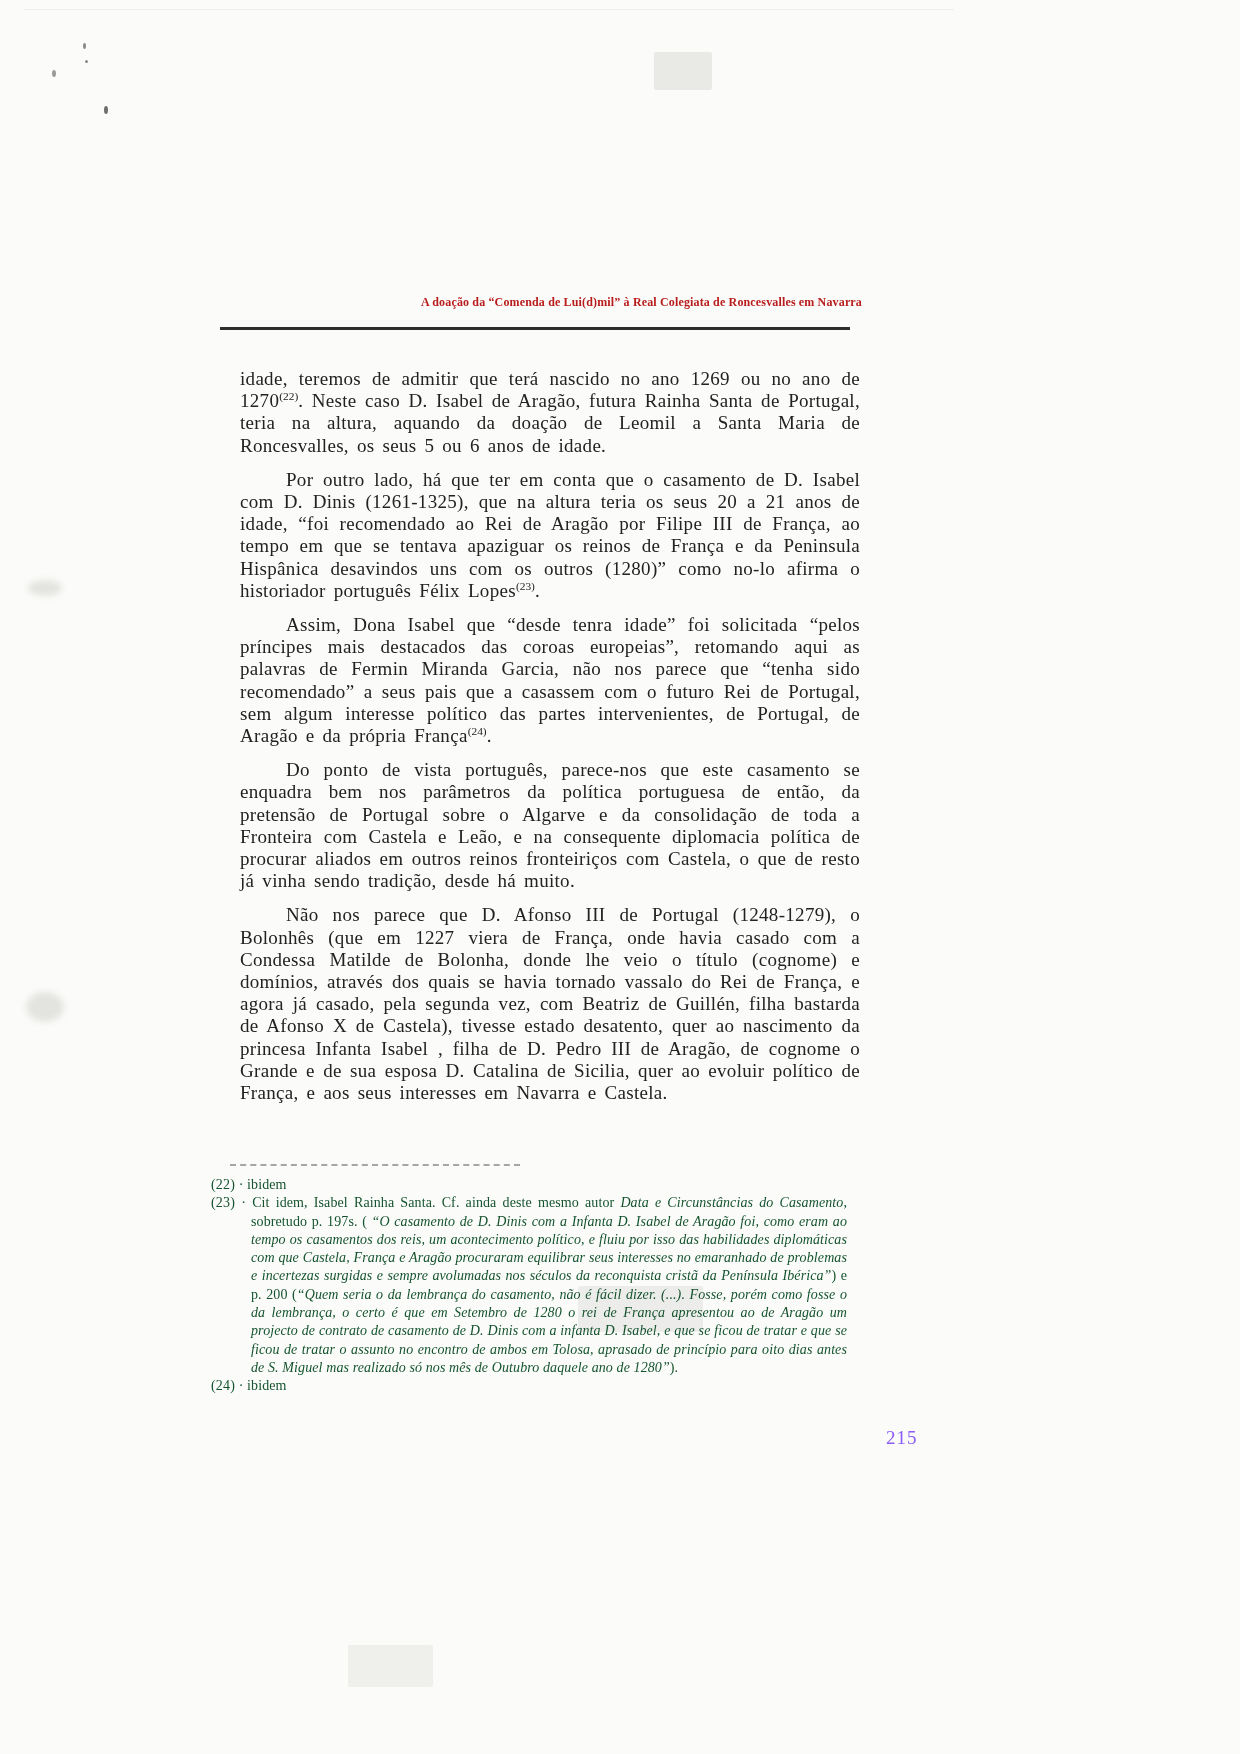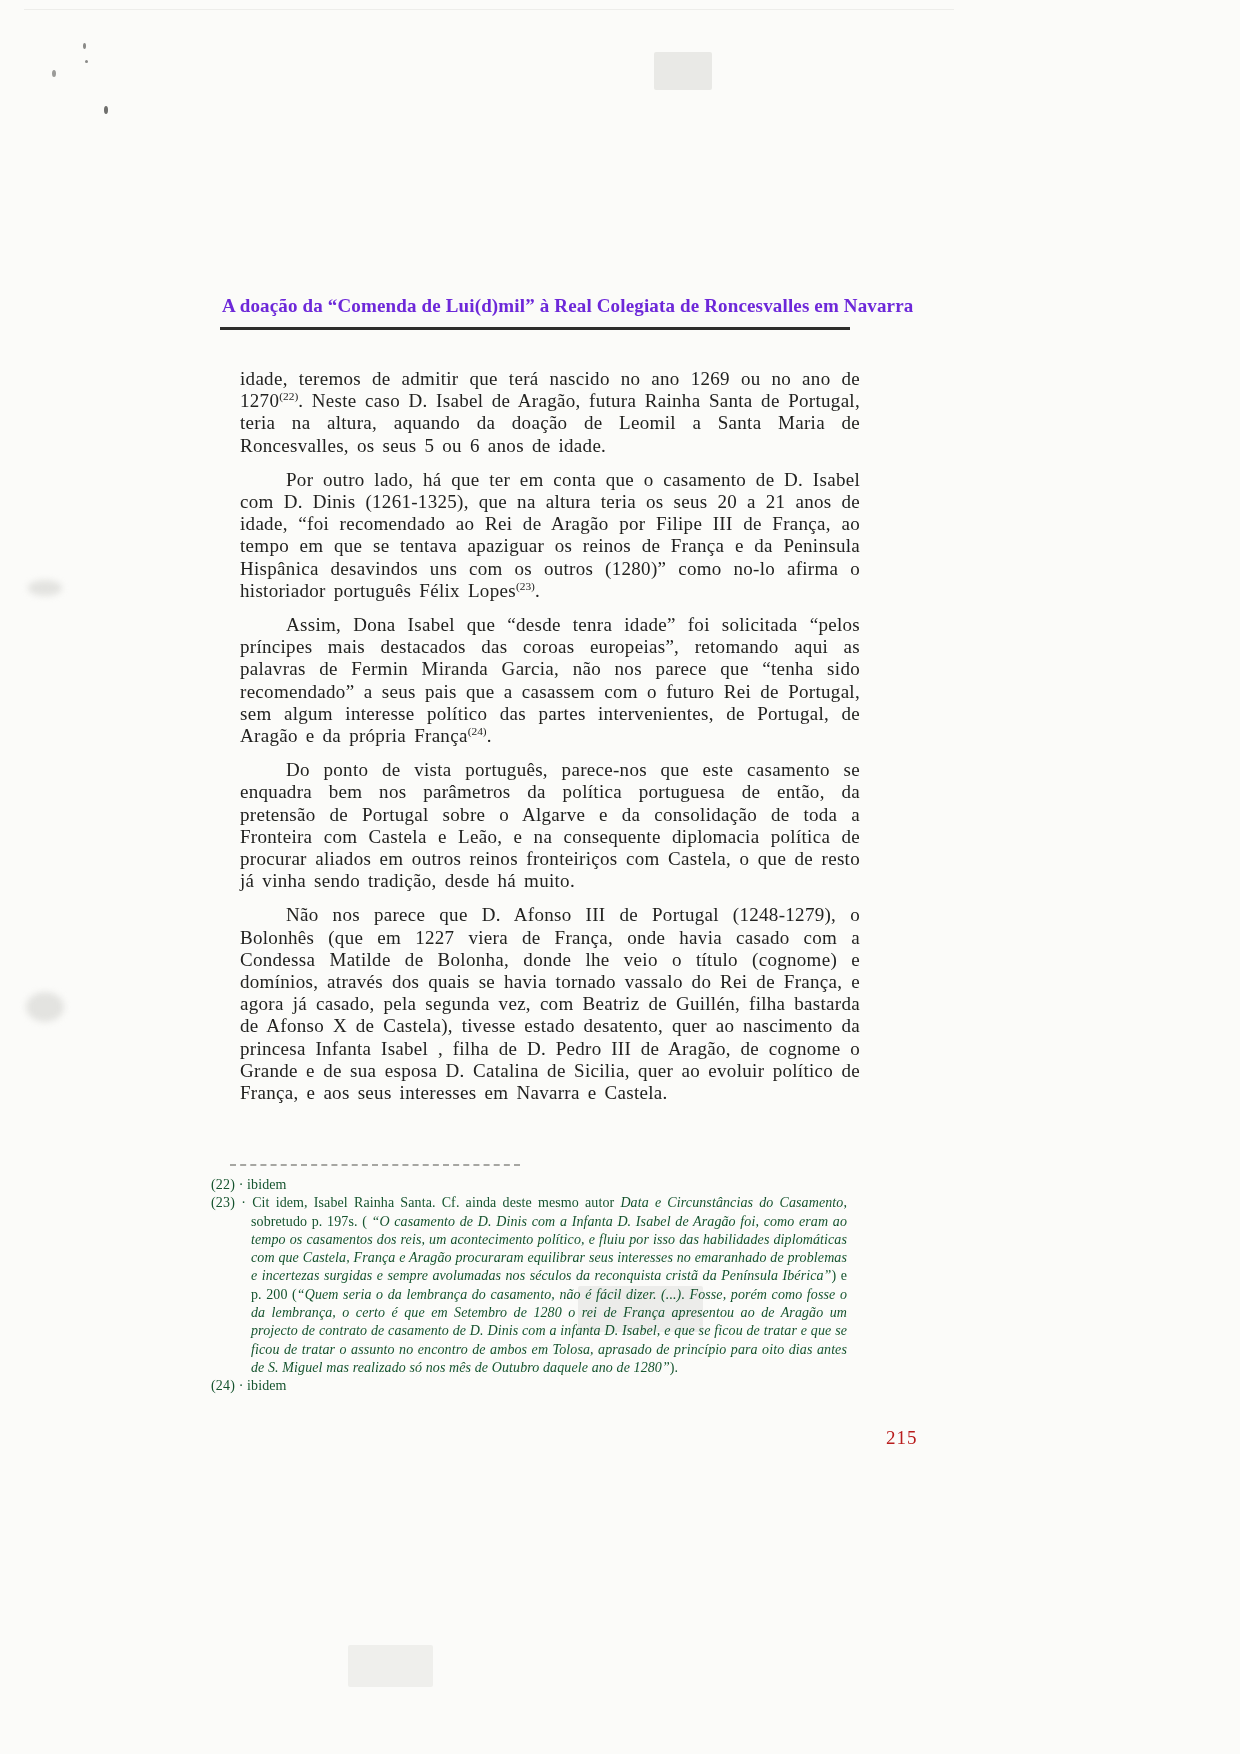--- a/index.html
+++ b/index.html
@@ -20,23 +20,23 @@
   .sp1{left:83px;top:43px;width:3px;height:6px;}
   .sp2{left:85px;top:60px;width:3px;height:3px;}
   .sp3{left:52px;top:70px;width:4px;height:7px;background:#9b9b99;}
   .sp4{left:104px;top:106px;width:4px;height:8px;background:#6f6f6d;}
   .smudge{position:absolute;background:#e3e3e0;filter:blur(3px);}
   .sm1{left:28px;top:580px;width:34px;height:16px;border-radius:50%;}
   .sm2{left:26px;top:992px;width:38px;height:30px;border-radius:50%;}
   .edge-line{position:absolute;left:24px;top:9px;width:930px;height:1px;background:#ededea;}
 
   .running-header{
-    position:absolute;left:222px;top:295px;width:628px;
+    position:absolute;left:234px;top:295px;width:628px;
     text-align:right;
-    font-size:19px;font-weight:bold;color:#6d28d9;letter-spacing:0.15px;
+    font-size:12px;font-weight:bold;color:#b91c1c;letter-spacing:0.15px;
     white-space:nowrap;
   }
   .header-rule{
     position:absolute;left:220px;top:327px;width:630px;height:3px;
     background:#2e2e2c;
   }
   .body-text{
     position:absolute;left:240px;top:356px;width:620px;
     font-size:19px;line-height:22.2px;
     letter-spacing:0.3px;word-spacing:3px;
@@ -53,21 +53,21 @@
   .footnotes{
     position:absolute;left:211px;top:1176px;width:636px;
     font-size:14px;line-height:18.3px;
     text-align:justify;color:#14532d;letter-spacing:0.1px;
   }
   .footnote{padding-left:40px;text-indent:-40px;margin:0;}
   .fn-num{letter-spacing:0.2px;}
   .i{font-style:italic;}
   .page-number{
     position:absolute;left:886px;top:1427px;
-    font-size:19px;color:#b91c1c;letter-spacing:1px;
+    font-size:19px;color:#8b5cf6;letter-spacing:1px;
   }
 </style>
 </head>
 <body>
 
 <div class="page">
 
   <div class="edge-line"></div>
   <div class="artifact art-top-right"></div>
   <div class="artifact art-bottom-mid"></div>

